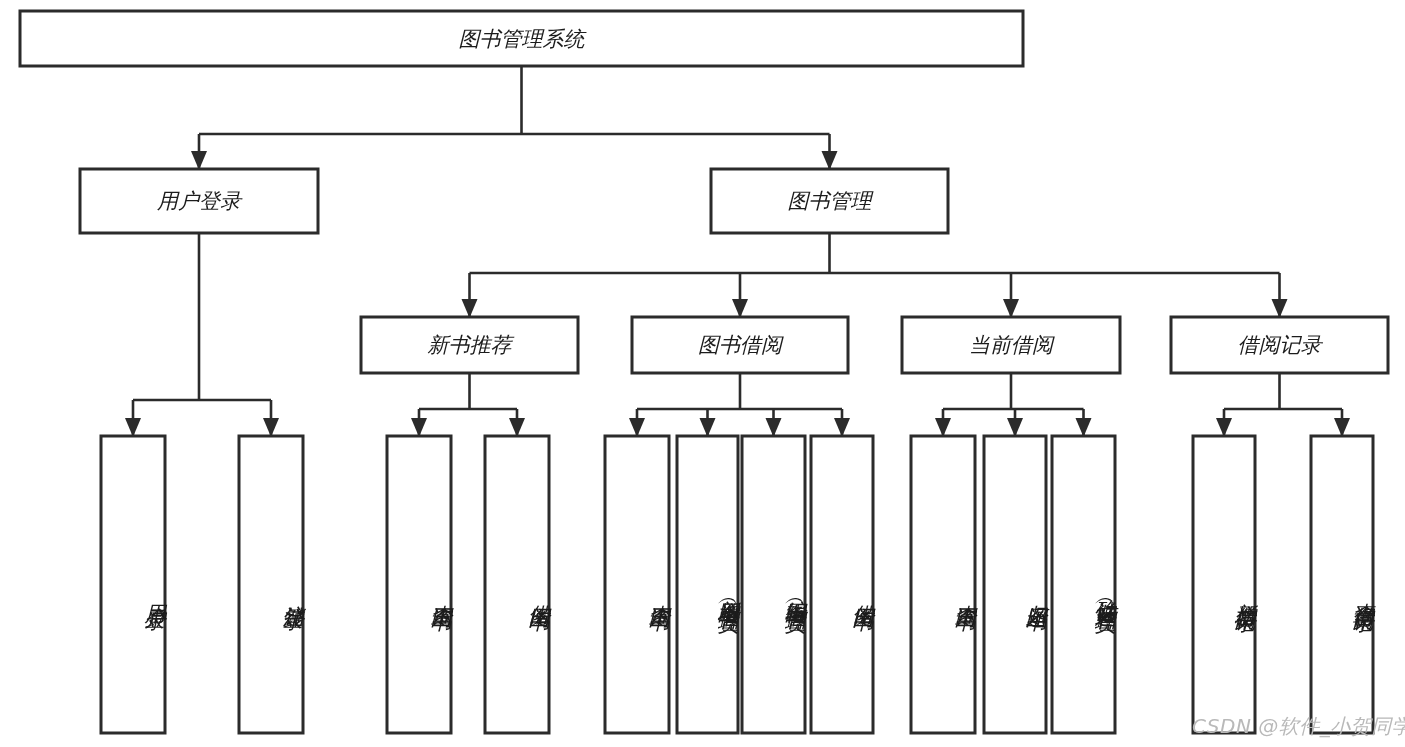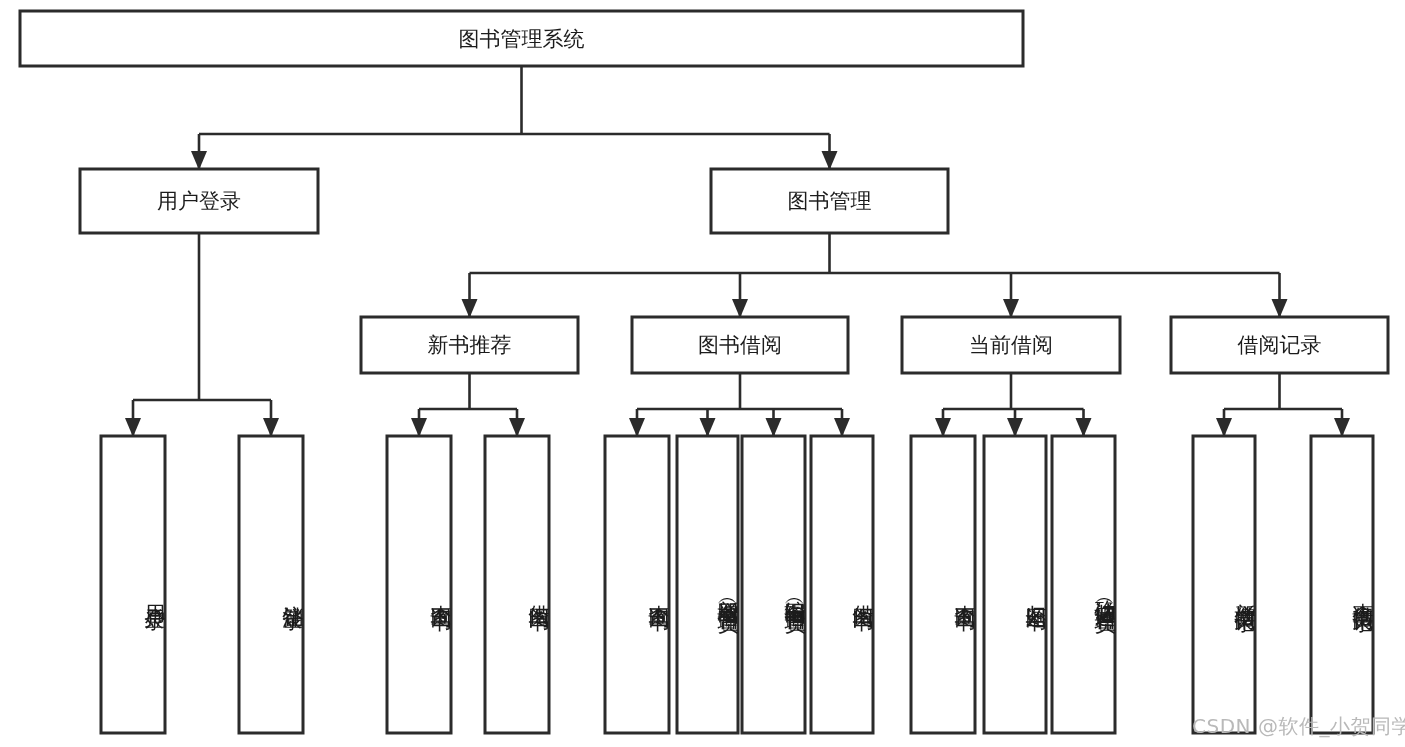--- a/index.html
+++ b/index.html
@@ -11,20 +11,21 @@
     width: 1405px;
     height: 747px;
     font-family: "DejaVu Sans", "Liberation Sans", sans-serif;
     overflow: hidden;
     position: relative;
   }
   #diagram-root {
     position: relative;
     width: 1405px;
     height: 747px;
+    font-style: italic;
   }
   svg#flow {
     position: absolute;
     top: 0;
     left: 0;
     width: 1405px;
     height: 747px;
     display: block;
   }
   .node-rect {

